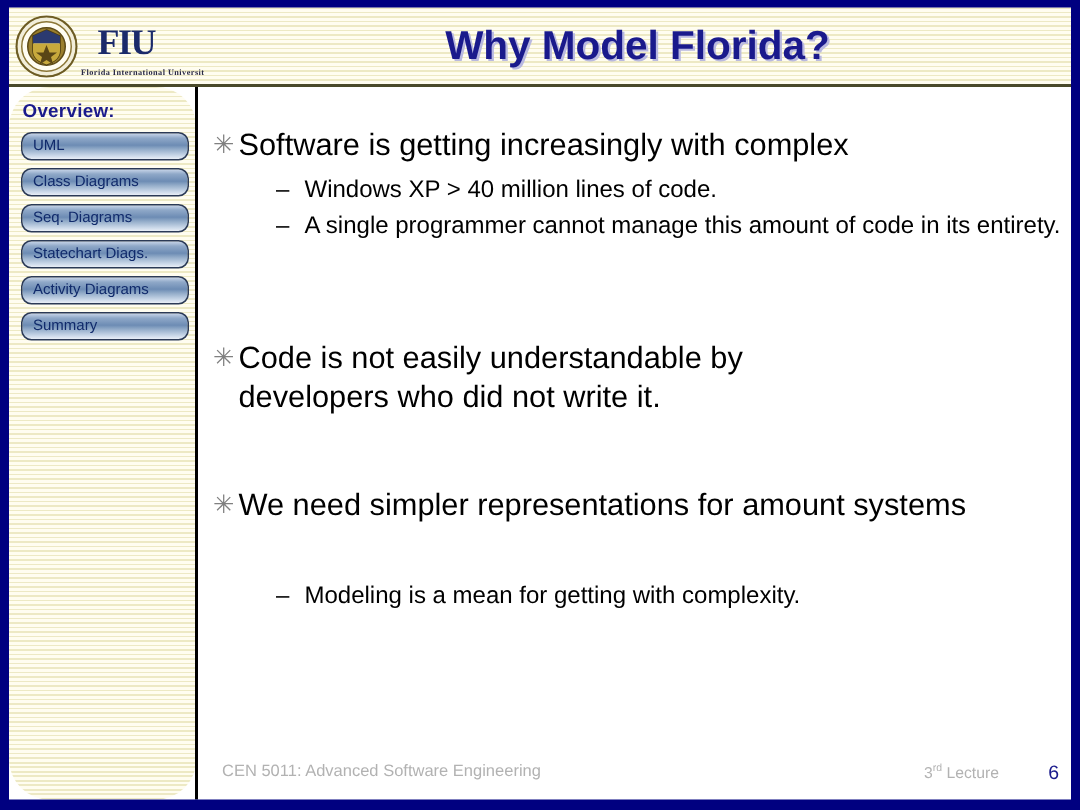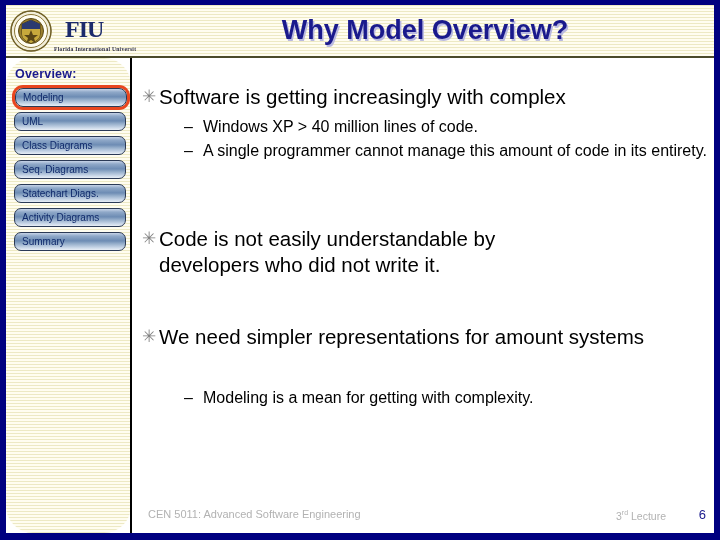--- a/index.html
+++ b/index.html
@@ -284,28 +284,27 @@
           <path d="M21 10 L30 14 L30 19 L12 19 L12 14 Z" fill="#2b3a70"></path>
           <path d="M12 19 L30 19 L30 24 Q30 30 21 33 Q12 30 12 24 Z" fill="#c8a93c"></path>
           <path d="M21 20 L23 25 L28 25 L24 28 L25.5 33 L21 30 L16.5 33 L18 28 L14 25 L19 25 Z" fill="#5a4616"></path>
           <circle cx="21" cy="21" r="20" fill="none" stroke="#6b5a24" stroke-width="0.8"></circle>
         </svg>
       </div>
       <div id="fiu-wordmark">FIU</div>
       <div id="fiu-sub">Florida International University</div>
     </div>
 
-    <div id="slide-title">Why Model Overview?</div>
+    <div id="slide-title">Why Model Florida?</div>
   </div>
   <div id="header-underline"></div>
 
   <div id="sidebar" class="striped">
     <div id="overview-label">Overview:</div>
     <div id="nav-list">
-        <div class="nav-btn active" style="box-shadow: rgb(232, 70, 31) 0px 0px 0px 3px;">Modeling</div>
         <div class="nav-btn">UML</div>
         <div class="nav-btn">Class Diagrams</div>
         <div class="nav-btn">Seq. Diagrams</div>
         <div class="nav-btn">Statechart Diags.</div>
         <div class="nav-btn">Activity Diagrams</div>
         <div class="nav-btn">Summary</div>
       </div>
   </div>
   <div id="sidebar-divider"></div>
 

